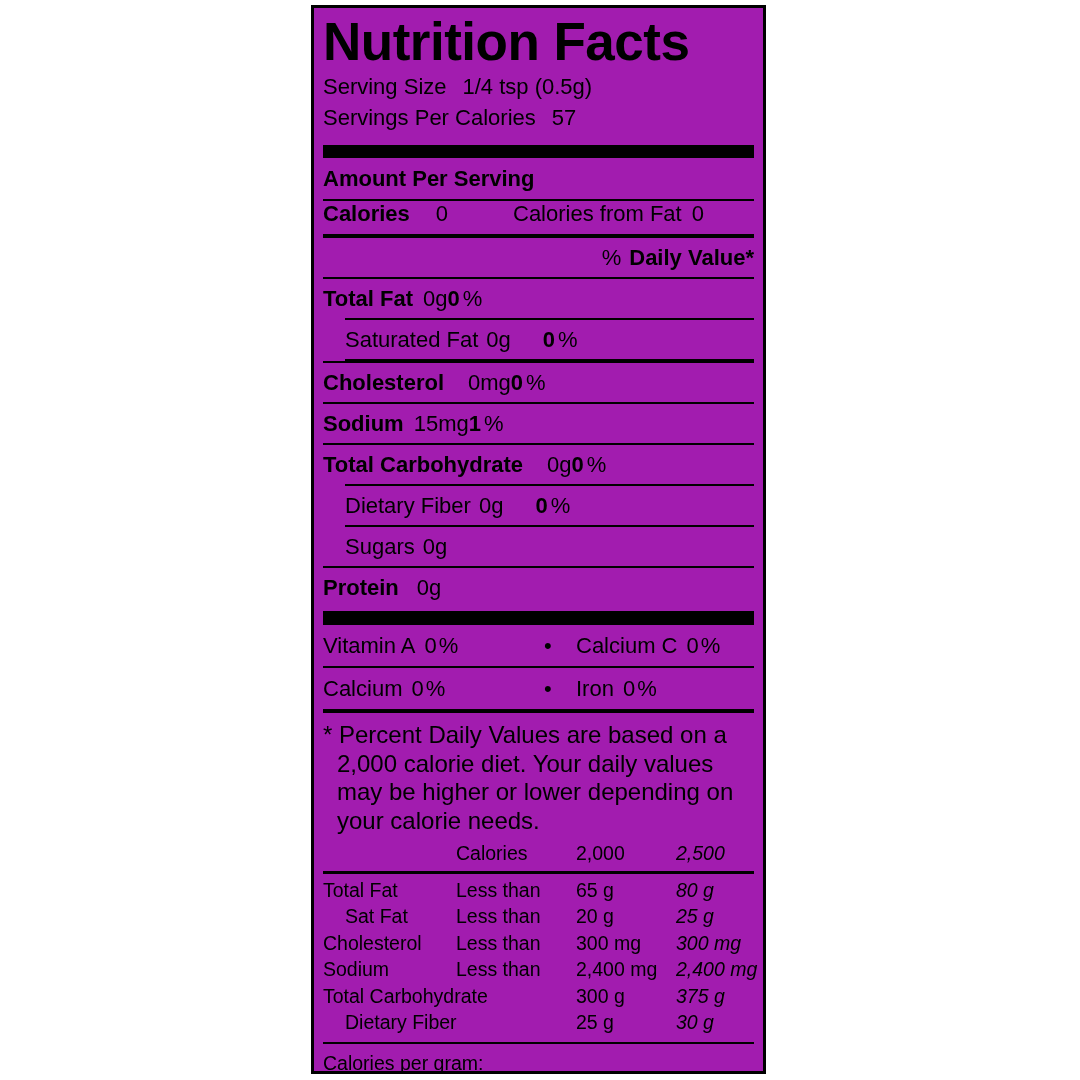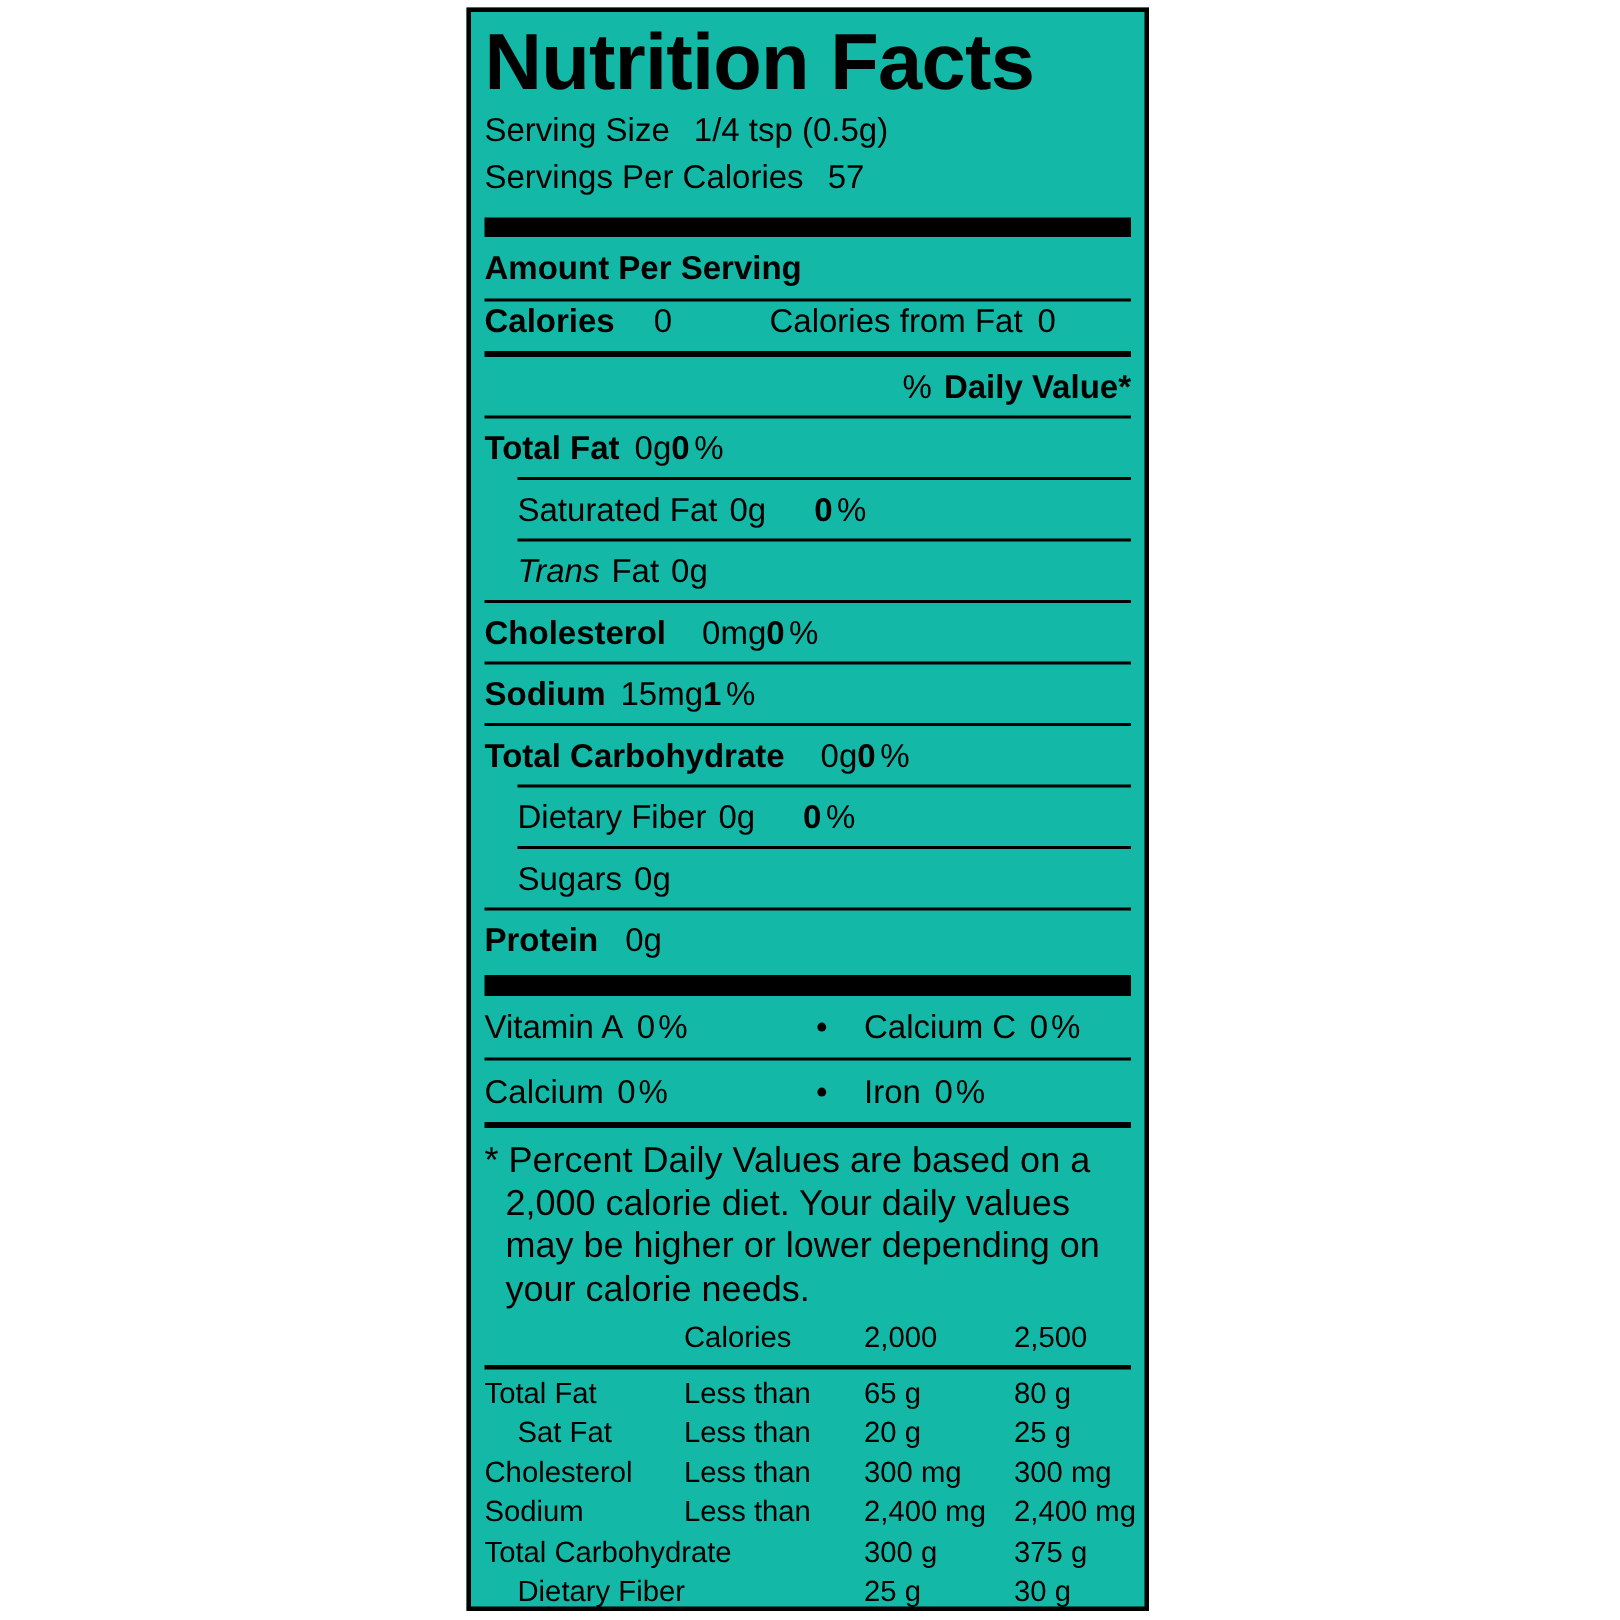--- a/index.html
+++ b/index.html
@@ -3,21 +3,21 @@
 <meta charset="utf-8">
 <style>
   html, body { margin:0; padding:0; }
   body {
     width:1080px; height:1080px; background:#ffffff; position:relative;
     font-family:"Liberation Sans", sans-serif; color:#000;
   }
   .nf {
     position:absolute; left:311px; top:5px; width:455px; height:1069px;
     border:3px solid #000; box-sizing:border-box; padding:5px 9px 0 9px;
-    background:#14b8a6;
+    background:#a21caf;
   }
   .title { font-size:53px; font-weight:bold; line-height:58px; margin:0; letter-spacing:-0.5px; }
   .serv { font-size:22px; line-height:31px; display:flex; }
   .serv .lbl { margin-right:16px; }
   .bar { background:#000; height:13px; margin-top:12px; }
   .bar.b2 { height:14px; margin-top:4px; }
   .rule { border-top:2px solid #000; height:0; }
   .rule.med { border-top:4px solid #000; }
   .rule.m3 { border-top:3px solid #000; }
   .rule.ind { margin-left:22px; }
@@ -41,21 +41,21 @@
   .vitrow .vbul { width:32px; flex:none; }
   .vit .v { margin-left:9px; }
   .vit .u { margin-left:2px; }
   .footnote { font-size:24px; line-height:28.5px; padding:8px 0 2px 14px; text-indent:-14px; }
   .tbl { font-size:19.5px; }
   .trow { display:flex; line-height:26.5px; }
   .trow .c1 { width:133px; flex:none; white-space:nowrap; }
   .trow .c1.tind { padding-left:22px; box-sizing:border-box; }
   .trow .c2 { width:120px; flex:none; white-space:nowrap; }
   .trow .c3 { width:100px; flex:none; white-space:nowrap; }
-  .trow .c4 { flex:1; white-space:nowrap; }
+  .trow .c4 { flex:1; white-space:nowrap;font-style:italic; }
   .thead { padding:3px 0 4px 0; }
   .tbody { padding:3px 0 6px 0; }
   .cpg { font-size:19.5px; padding-top:8px; }
 </style>
 </head>
 <body>
 
 <div class="nf">
 
   <h1 class="title">Nutrition Facts</h1>
@@ -90,23 +90,20 @@
     <span class="pcell"><b>0</b><span class="psign">%</span></span>
   </div>
   <div class="rule ind"></div>
 
   <div class="row ind">
     <span class="nm"><span>Saturated Fat</span><span class="amt">0g</span></span>
     <span class="pcell"><b>0</b><span class="psign">%</span></span>
   </div>
   <div class="rule ind"></div>
 
-  <div class="row ind">
-    <span class="nm"><span class="ital">Trans</span><span>Fat</span><span class="amt">0g</span></span>
-  </div>
   <div class="rule"></div>
 
   <div class="row">
     <span class="nm"><b>Cholesterol</b><span class="amt wide">0mg</span></span>
     <span class="pcell"><b>0</b><span class="psign">%</span></span>
   </div>
   <div class="rule"></div>
 
   <div class="row">
     <span class="nm"><b>Sodium</b><span>15mg</span></span>

